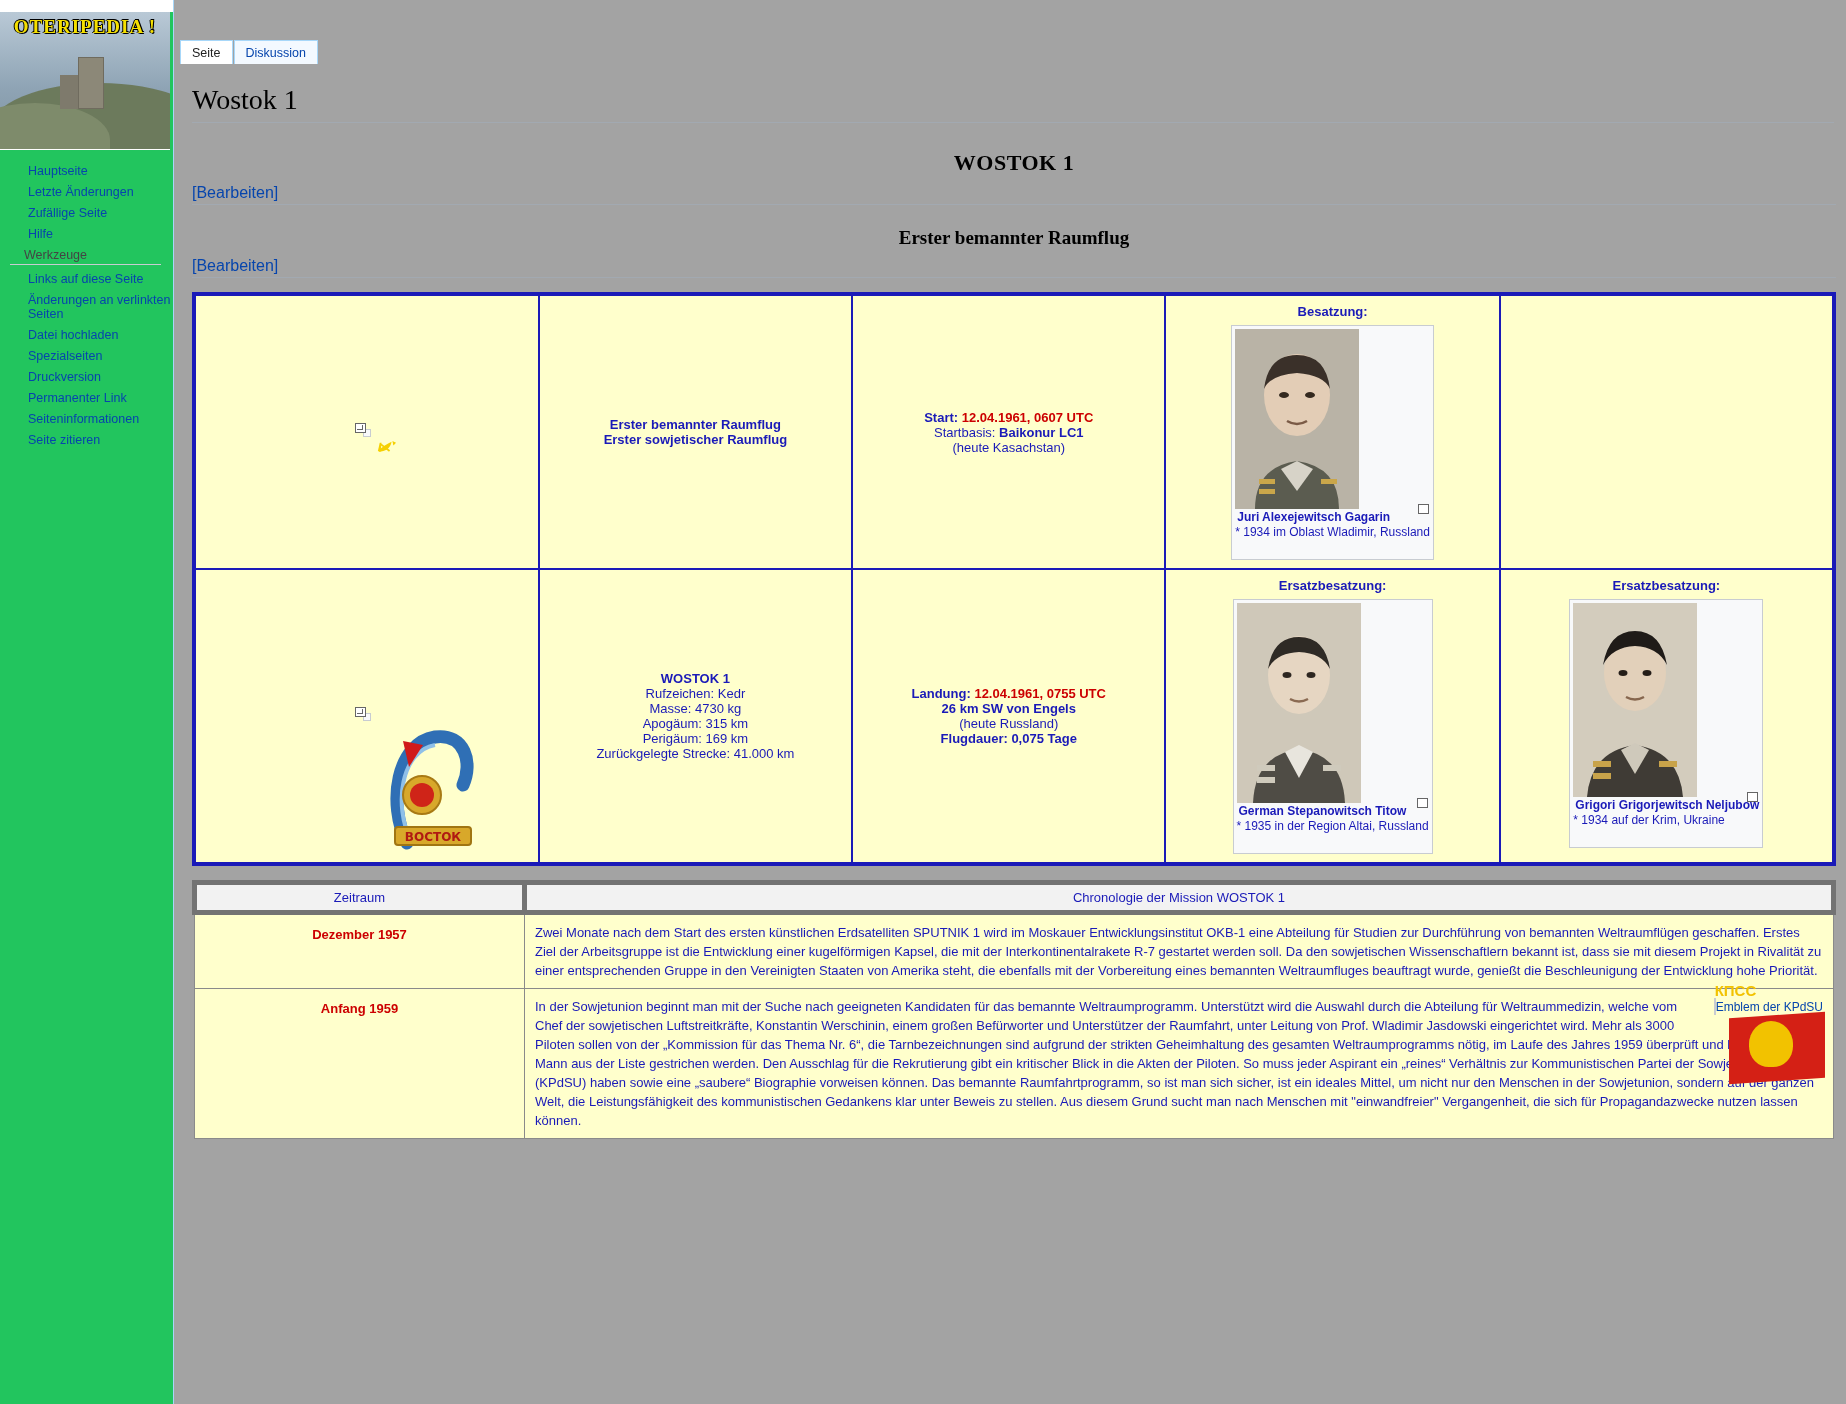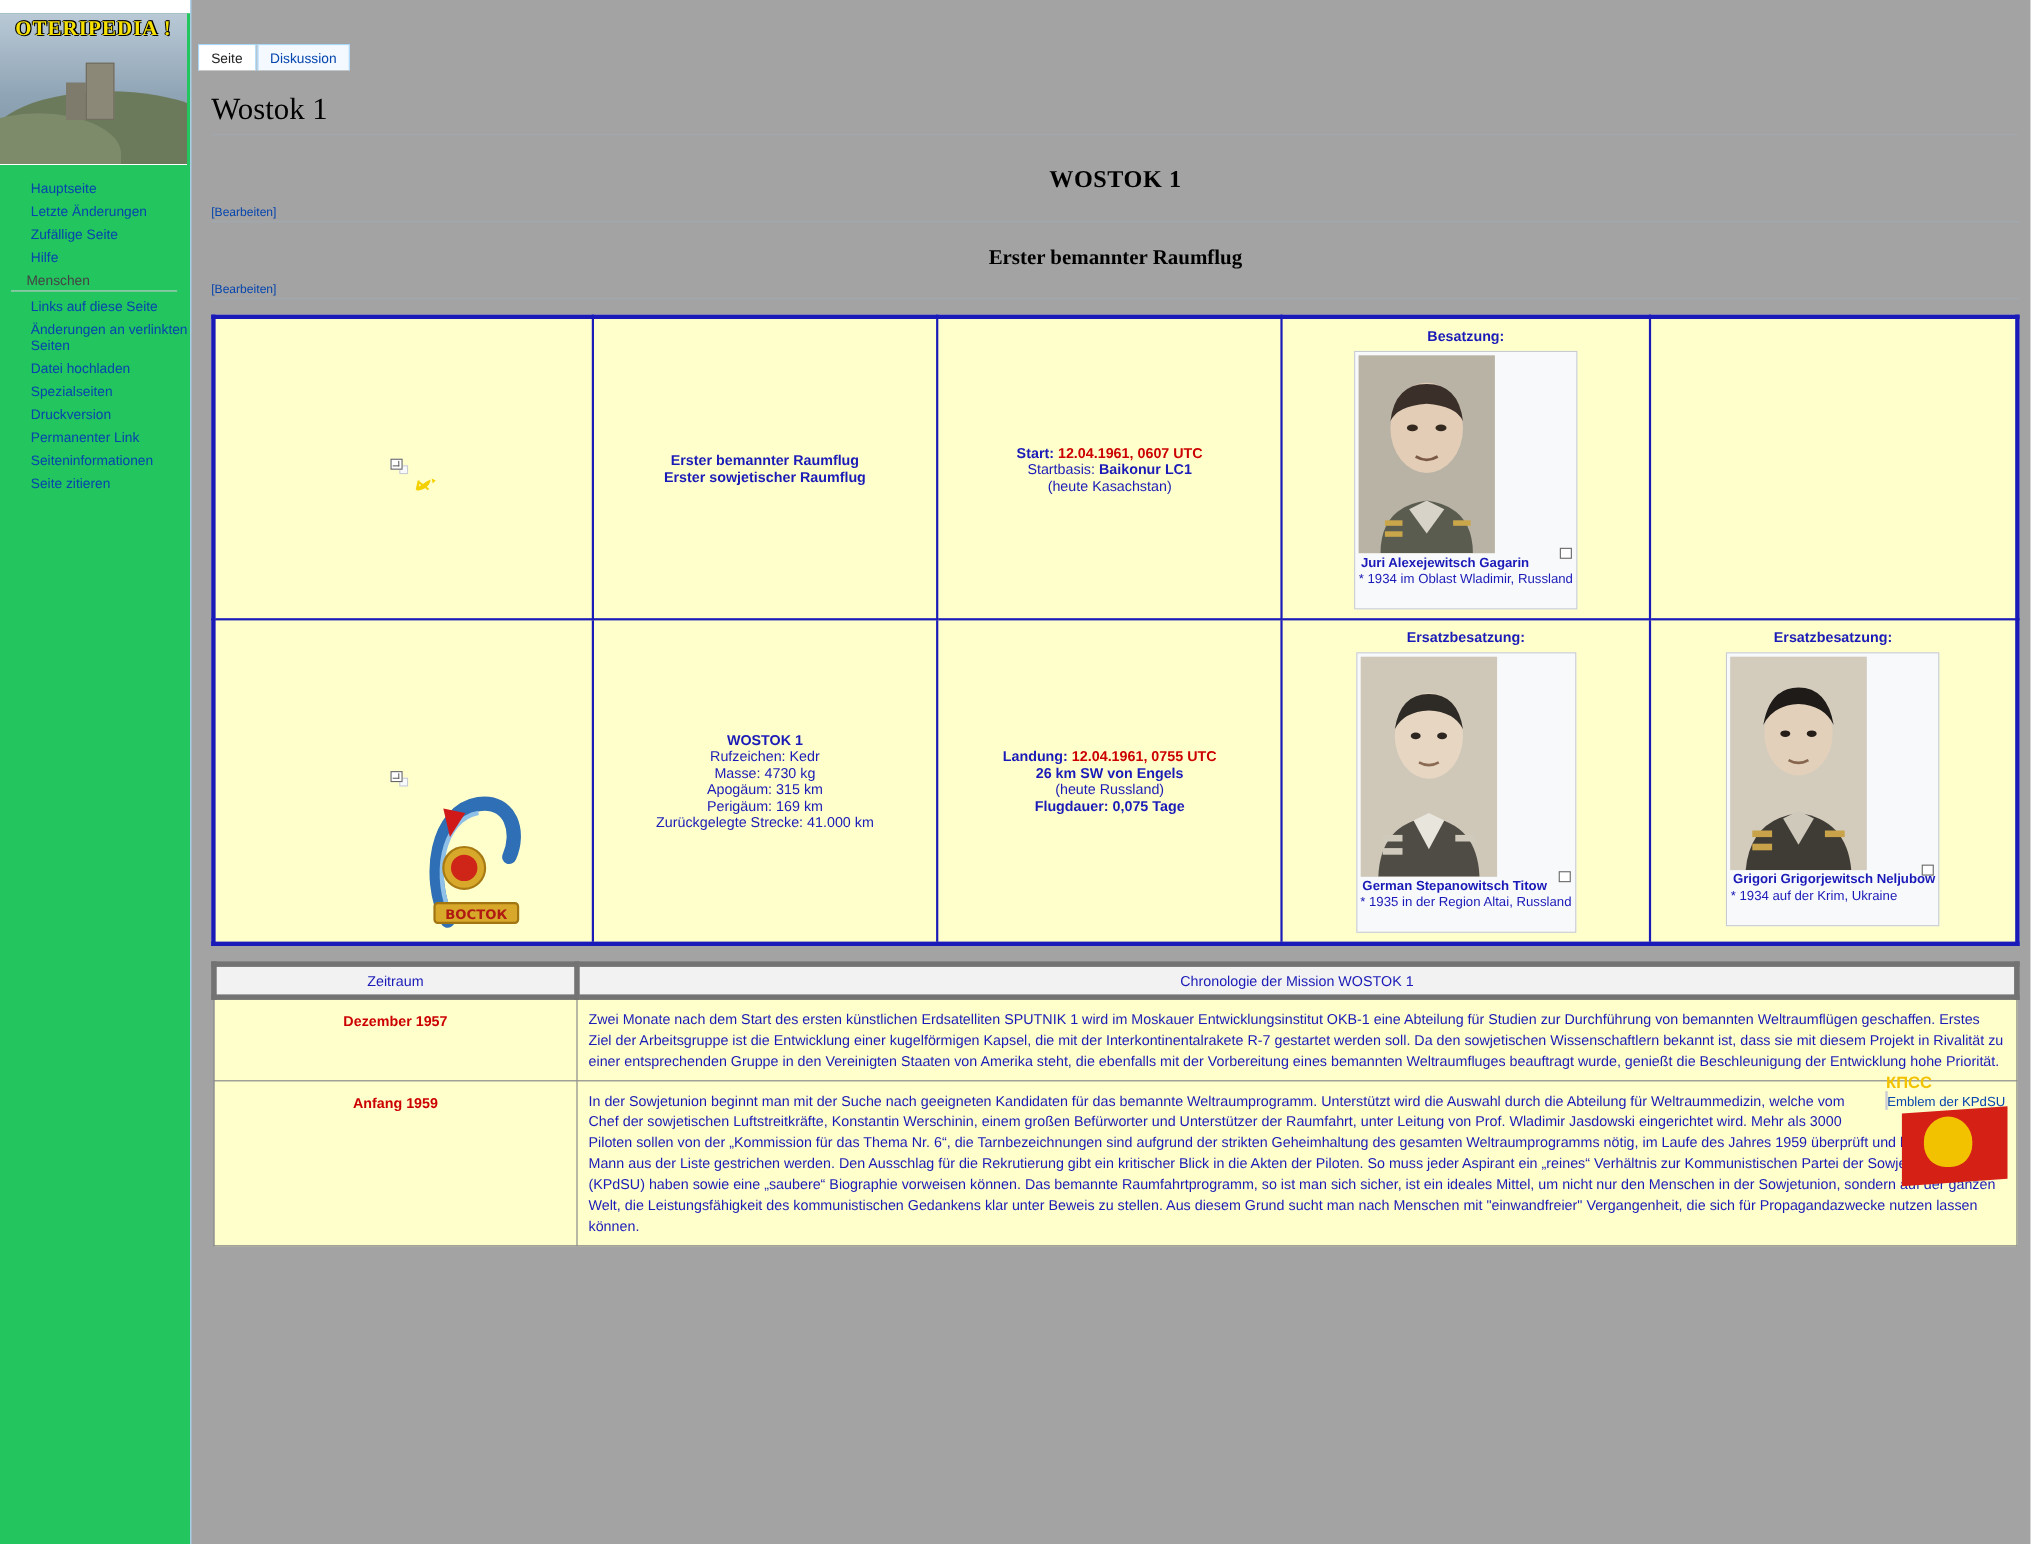--- a/index.html
+++ b/index.html
@@ -113,21 +113,21 @@
   #body-content { position: absolute; left: 18px; right: 10px; top: 128px; }
 
   .page-title-center {
     text-align: center; font-family: "Liberation Serif", serif;
     font-size: 22px; font-weight: bold; letter-spacing: .5px;
     margin: 22px 0 0 0;
   }
   .edit-rule {
     border-bottom: 1px solid #a2a9b1; margin-top: 8px; padding-bottom: 2px;
   }
-  .editsection { font-size: 11px; color: #0645ad; margin-left: 0; }
+  .editsection { font-size: 16px; color: #0645ad; margin-left: 0; }
   .editsection a { color: #0645ad; text-decoration: none; cursor: pointer; }
   .subtitle-center {
     text-align: center; font-family: "Liberation Serif", serif;
     font-size: 19px; font-weight: bold; margin: 22px 0 0 0;
   }
 
   
   .infotable {
     border-collapse: collapse; width: 100%; margin-top: 14px;
     border: 4px solid #1a1ab8; background: #ffffcc;
@@ -235,21 +235,21 @@
     <div class="wordmark">OTERIPEDIA !</div>
   </div>
 
   <div id="nav">
     <ul>
       <li><a>Hauptseite</a></li>
       <li><a>Letzte Änderungen</a></li>
       <li><a>Zufällige Seite</a></li>
       <li><a>Hilfe</a></li>
     </ul>
-    <div class="nav-group-title">Menschen</div>
+    <div class="nav-group-title">Werkzeuge</div>
     <ul>
       <li class="sub"><a>Links auf diese Seite</a></li>
       <li class="sub"><a>Änderungen an verlinkten Seiten</a></li>
       <li class="sub"><a>Datei hochladen</a></li>
       <li class="sub"><a>Spezialseiten</a></li>
       <li class="sub"><a>Druckversion</a></li>
       <li class="sub"><a>Permanenter Link</a></li>
       <li class="sub"><a>Seiteninformationen</a></li>
       <li class="sub"><a>Seite zitieren</a></li>
     </ul>

